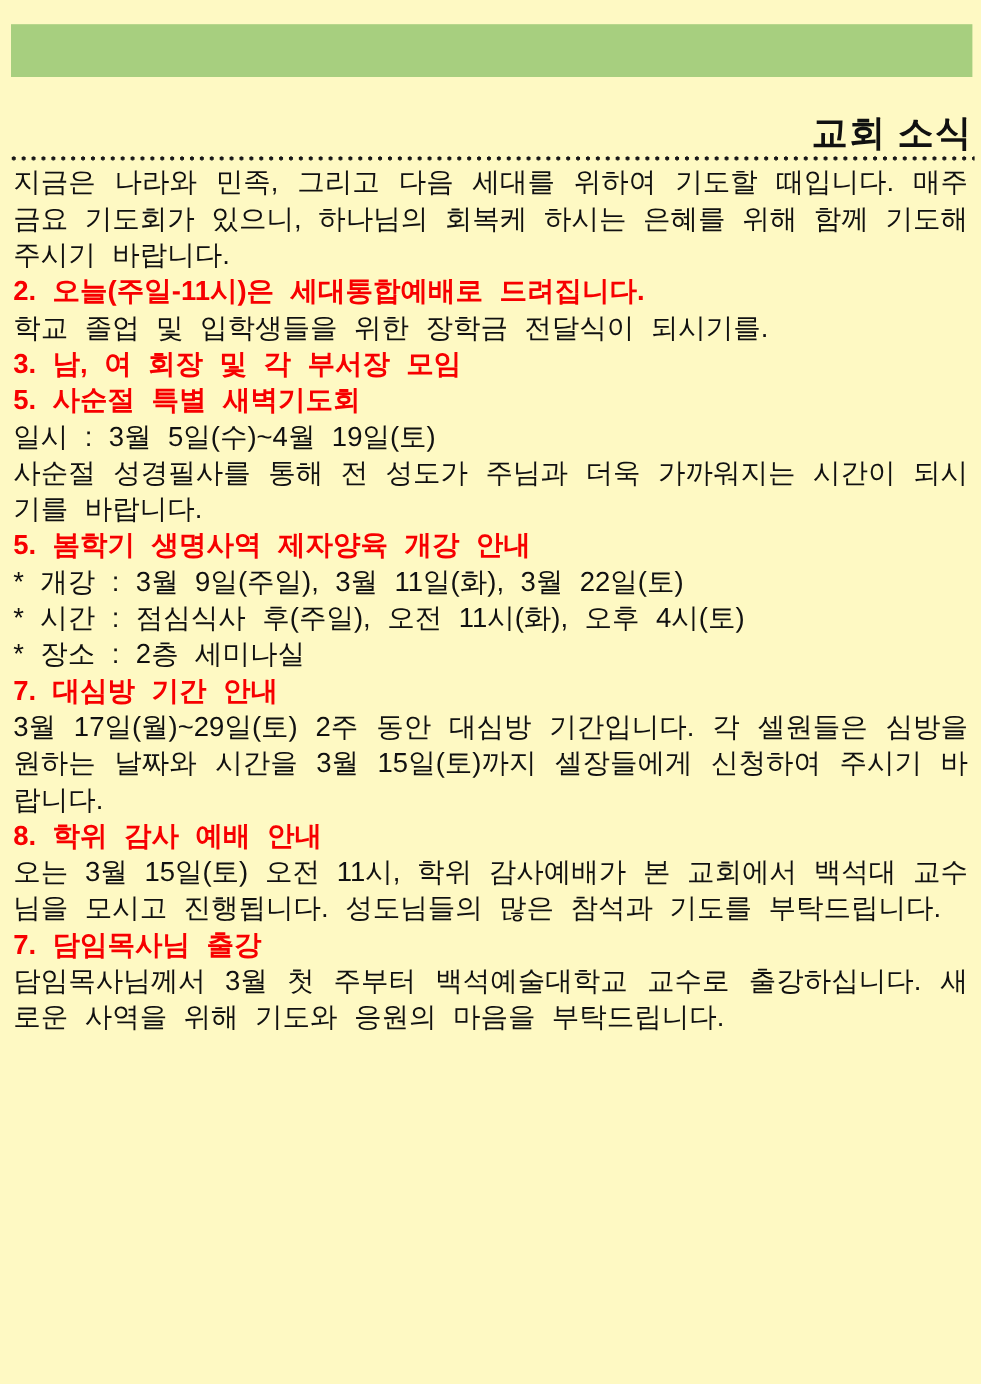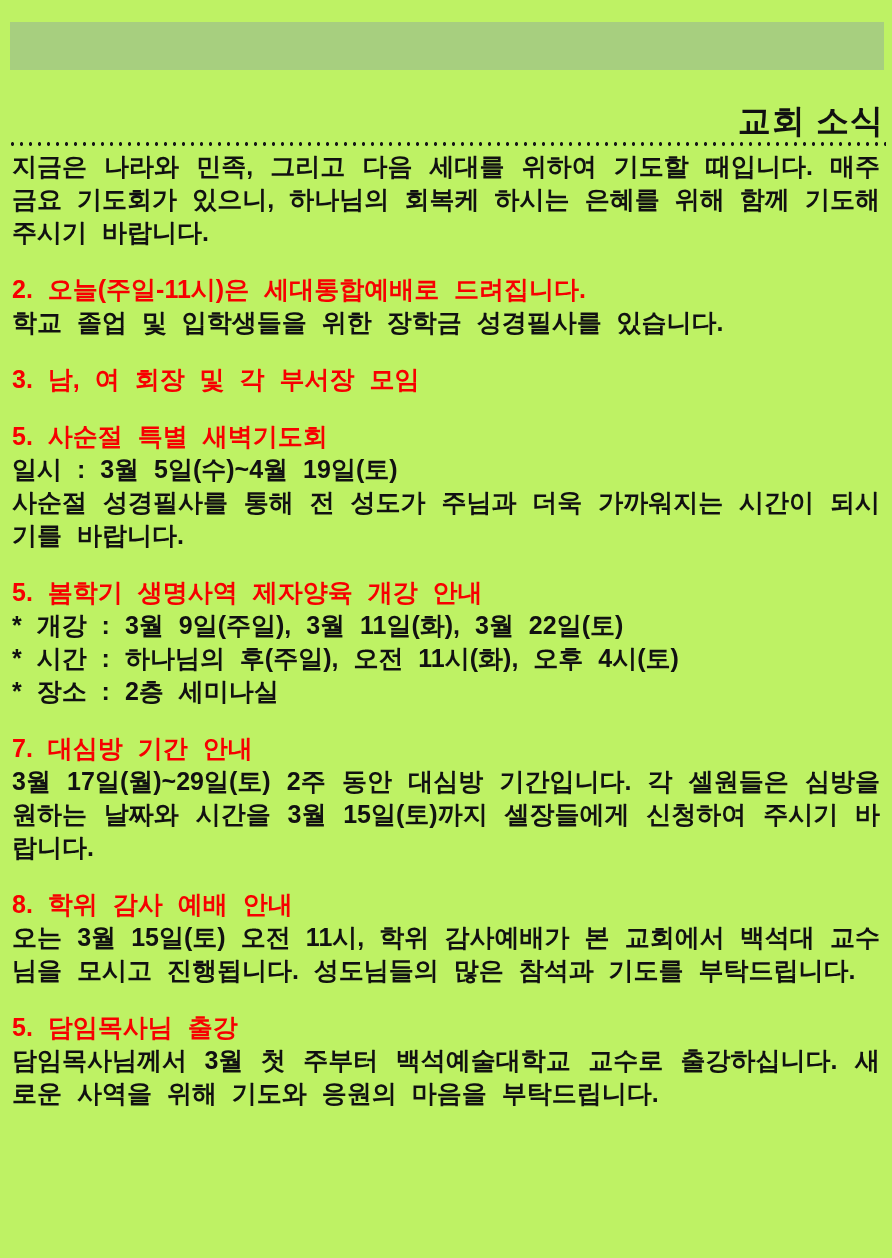--- a/index.html
+++ b/index.html
@@ -4,21 +4,21 @@
 <style>
   * { margin: 0; padding: 0; box-sizing: border-box; }
   html, body {
     background: #ffffff;
     font-family: "Liberation Sans", sans-serif;
   }
   .page {
     position: relative;
     width: 892px;
     height: 1258px;
-    background: #bef264;
+    background: #fef9c3;
     overflow: hidden;
     font-weight: bold;
   }
   .green-bar {
     margin: 22px 8px 0 10px;
     height: 48px;
     background: #a7cf7f;
   }
   .title-row {
     margin: 33px 8px 0 10px;
@@ -36,83 +36,83 @@
     margin: 2px 6px 0 8px;
     height: 6px;
     background-image: radial-gradient(circle, #161616 1.7px, transparent 1.9px);
     background-size: 9px 6px;
     background-position: 0 50%;
     background-repeat: repeat-x;
   }
   .sections {
     padding: 0 12px 0 12px;
   }
-  .news-section { margin-top: 24px; }
+  .news-section { }
   .news-section:first-child { margin-top: 3px; }
   .section-heading {
     color: #f70000;
     font-size: 25px;
     line-height: 33px;
     font-weight: bold;
     word-spacing: 0.32em;
   }
   .body-line {
     color: #111111;
     font-size: 25px;
     line-height: 33px;
-    font-weight: bold;
+    font-weight: normal;
     text-align: justify;
     word-spacing: 0.32em;
   }
 </style>
 </head>
 <body>
 
 <div class="page">
   <div class="green-bar"></div>
   <div class="title-row">
     <h1 class="title">교회 소식</h1>
   </div>
   <div class="dotted-line"></div>
   <main class="sections" id="sections">
   <section class="news-section">
   <p class="body-line">지금은 나라와 민족, 그리고 다음 세대를 위하여 기도할 때입니다. 매주 금요 기도회가 있으니, 하나님의 회복케 하시는 은혜를 위해 함께 기도해 주시기 바랍니다.</p>
       </section>
 
   <section class="news-section">
     <h2 class="section-heading">2. 오늘(주일-11시)은 세대통합예배로 드려집니다.</h2>
-  <p class="body-line">학교 졸업 및 입학생들을 위한 장학금 성경필사를 있습니다.</p>
+  <p class="body-line">학교 졸업 및 입학생들을 위한 장학금 전달식이 되시기를.</p>
       </section>
 
   <section class="news-section">
     <h2 class="section-heading">3. 남, 여 회장 및 각 부서장 모임</h2>
       </section>
 
   <section class="news-section">
     <h2 class="section-heading">5. 사순절 특별 새벽기도회</h2>
   <p class="body-line">일시 : 3월 5일(수)~4월 19일(토)</p>
         <p class="body-line">사순절 성경필사를 통해 전 성도가 주님과 더욱 가까워지는 시간이 되시기를 바랍니다.</p>
       </section>
 
   <section class="news-section">
     <h2 class="section-heading">5. 봄학기 생명사역 제자양육 개강 안내</h2>
   <p class="body-line">* 개강 : 3월 9일(주일), 3월 11일(화), 3월 22일(토)</p>
-        <p class="body-line">* 시간 : 하나님의 후(주일), 오전 11시(화), 오후 4시(토)</p>
+        <p class="body-line">* 시간 : 점심식사 후(주일), 오전 11시(화), 오후 4시(토)</p>
         <p class="body-line">* 장소 : 2층 세미나실</p>
       </section>
 
 
   <section class="news-section">
     <h2 class="section-heading">7. 대심방 기간 안내</h2>
   <p class="body-line">3월 17일(월)~29일(토) 2주 동안 대심방 기간입니다. 각 셀원들은 심방을 원하는 날짜와 시간을 3월 15일(토)까지 셀장들에게 신청하여 주시기 바랍니다.</p>
       </section>
 
   <section class="news-section">
     <h2 class="section-heading">8. 학위 감사 예배 안내</h2>
   <p class="body-line">오는 3월 15일(토) 오전 11시, 학위 감사예배가 본 교회에서 백석대 교수님을 모시고 진행됩니다. 성도님들의 많은 참석과 기도를 부탁드립니다.</p>
       </section>
 
   <section class="news-section">
-    <h2 class="section-heading">5. 담임목사님 출강</h2>
+    <h2 class="section-heading">7. 담임목사님 출강</h2>
   <p class="body-line">담임목사님께서 3월 첫 주부터 백석예술대학교 교수로 출강하십니다. 새로운 사역을 위해 기도와  응원의 마음을 부탁드립니다.</p>
       </section>
 </main>
 </div>
 
 </body></html>

